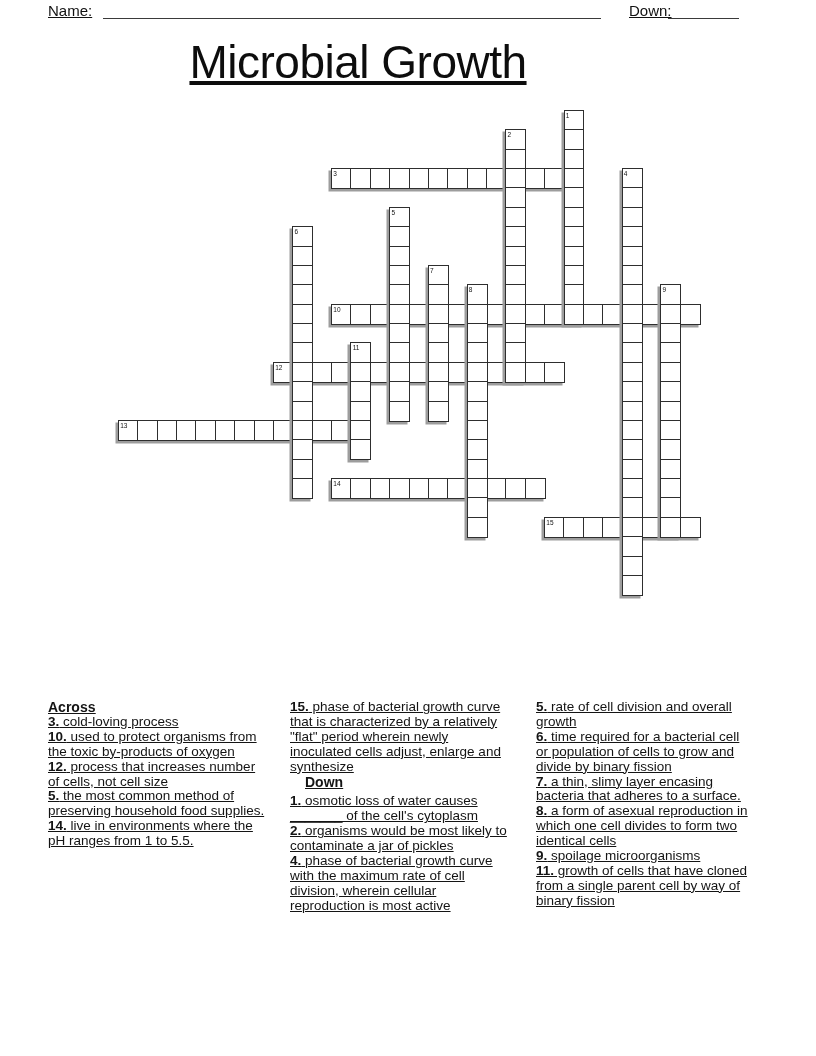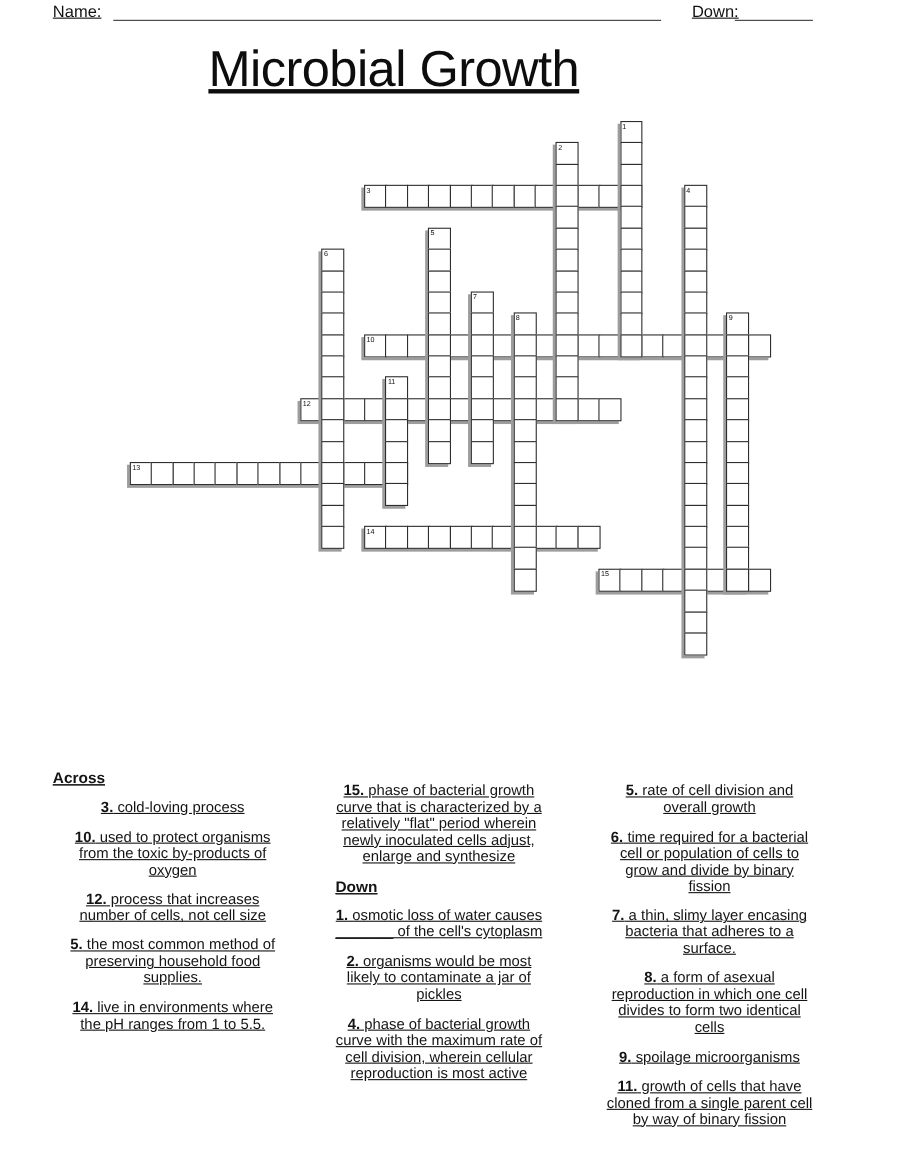--- a/index.html
+++ b/index.html
@@ -23,21 +23,21 @@
   .cell{
     position:absolute;background:#ffffff;box-sizing:border-box;
     border:1.6px solid #2e2e2e;
   }
   .cellnum{
     position:absolute;font-size:6.5px;line-height:7px;color:#111;
     z-index:60;pointer-events:none;
   }
   
   .clue-col{position:absolute;top:700px;width:218px;font-size:13.5px;line-height:14.9px;color:#141414;}
-  .clue{margin:12px;text-align:center;}
+  .clue{margin:0;}
   .clue b{font-weight:700;}
   .clue-heading{font-weight:700;text-decoration:underline;font-size:14px;}
   .clue-heading.gap{margin-bottom:5px;padding-left:15px;}
 </style>
 </head>
 <body>
 
 <div class="abs hdr-label" style="left:48px;top:2px;">Name:</div>
 <div class="abs fill-line" style="left:103px;top:1px;width:498px;"></div>
 <div class="abs hdr-label" style="left:629px;top:2px;">Down:</div>

